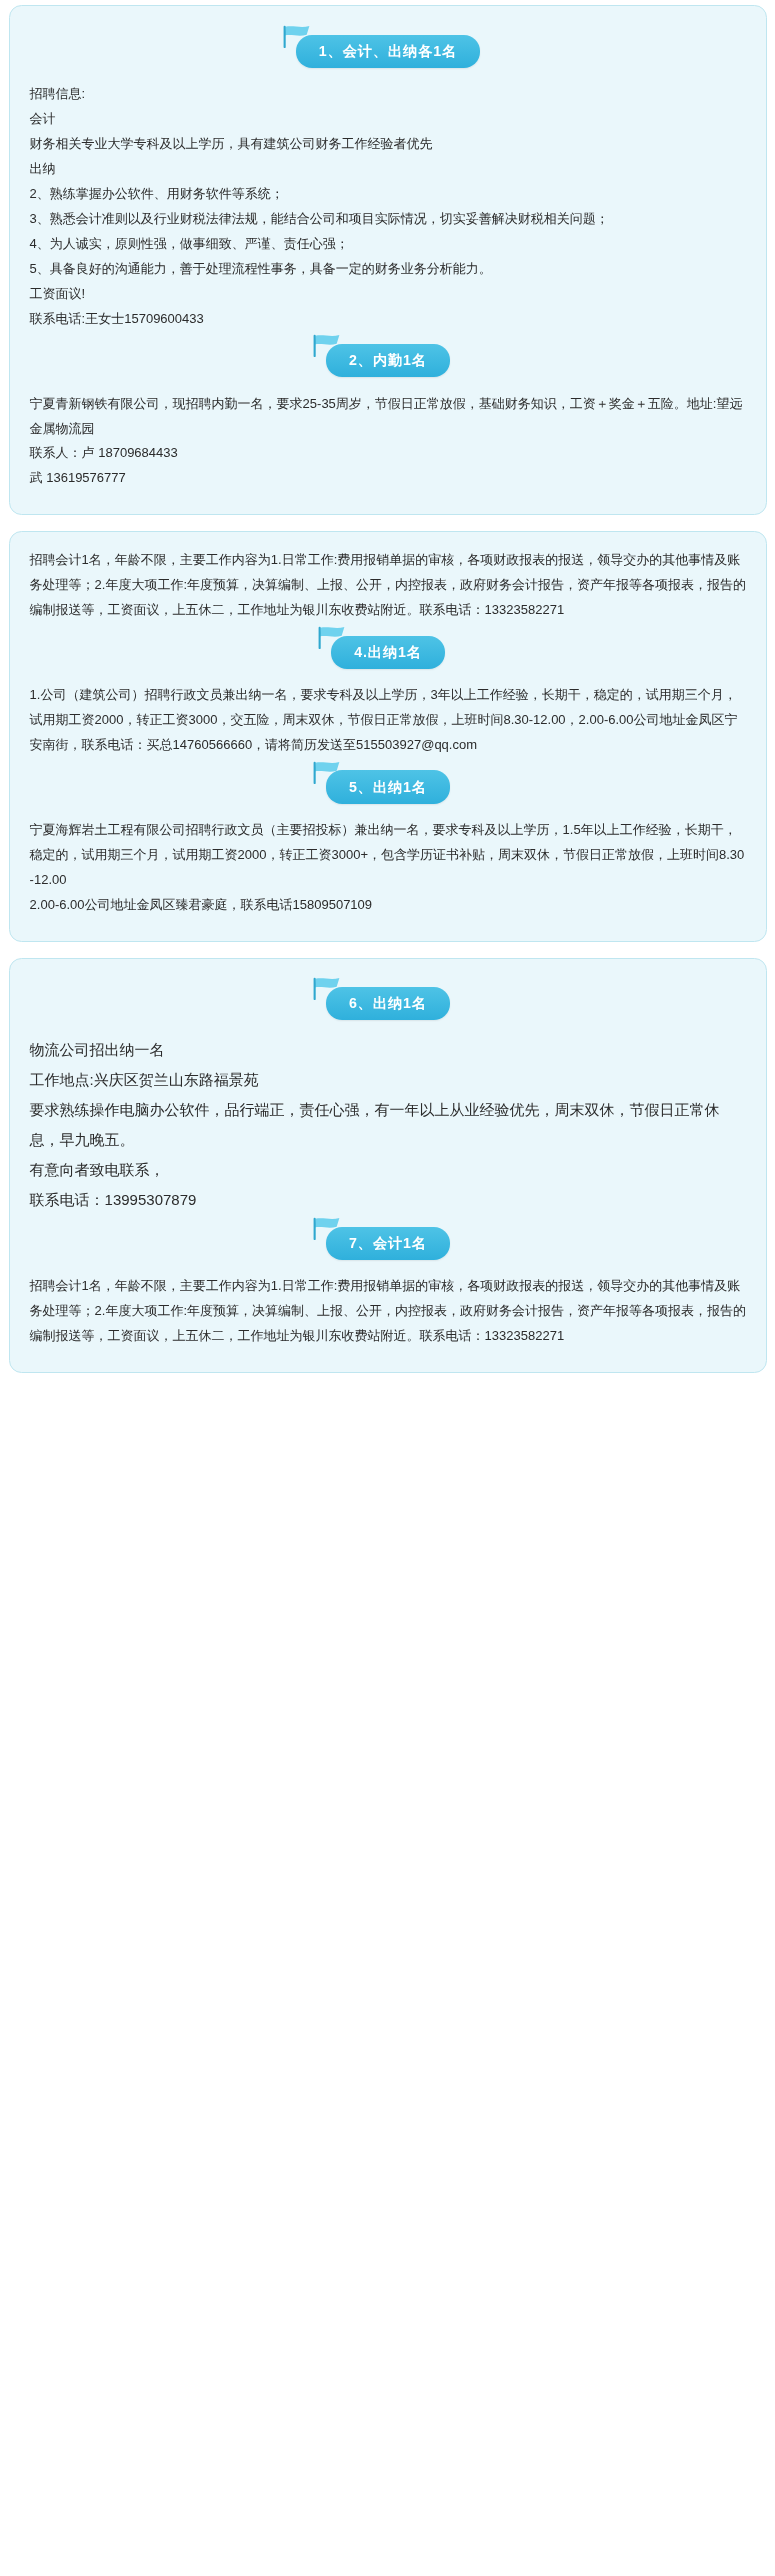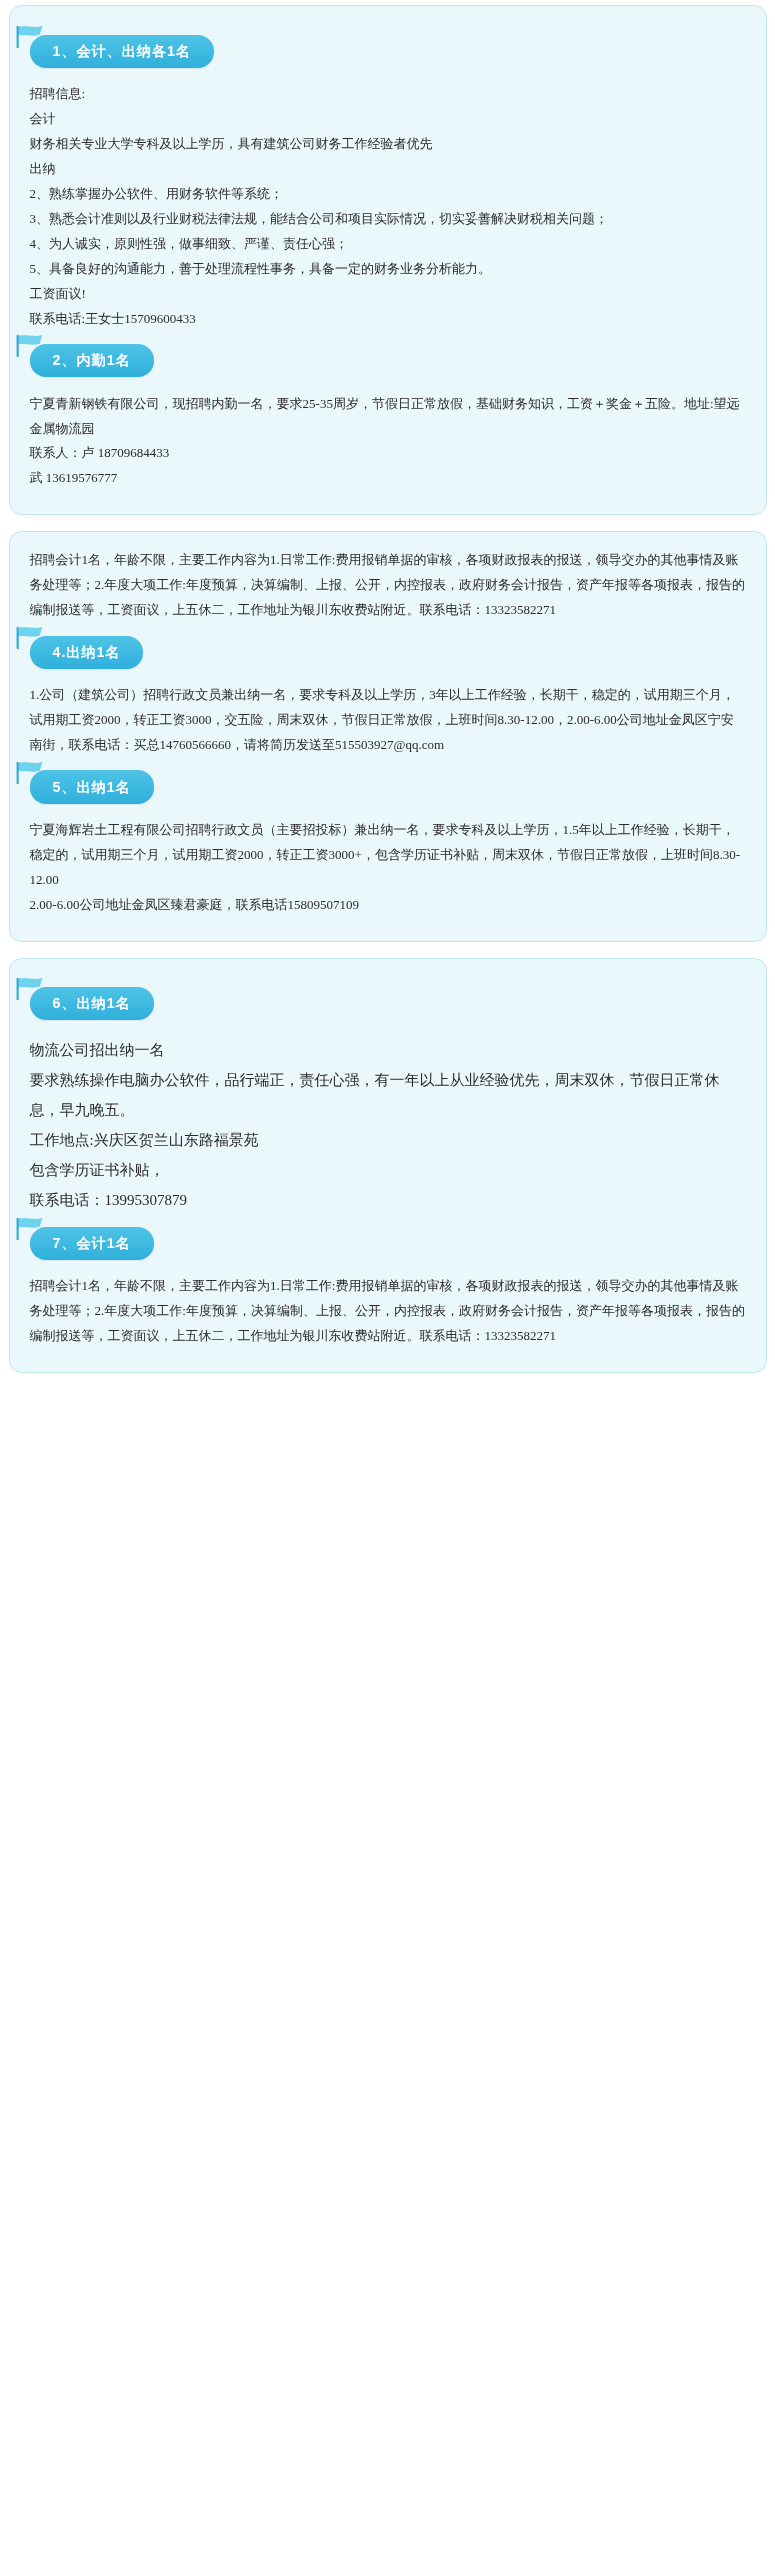--- a/index.html
+++ b/index.html
@@ -16,20 +16,21 @@
   }
   .card {
     background: #eaf7fb;
     border: 0.9px solid #bfe6f0;
     border-radius: 12.5px;
     padding: 16px 19.6px 23px 19.6px;
     margin-bottom: 16px;
   }
   .banner-wrap {
     display: flex;
+    justify-content: center;
     margin: 12.5px 0 14.2px 0;
     position: relative;
   }
   .banner {
     position: relative;
     display: inline-block;
     background: #3cb9e0;
     background: linear-gradient(180deg, #4ec3e6 0%, #2fb0dc 100%);
     color: #ffffff;
     font-size: 14.2px;
@@ -48,21 +49,21 @@
     width: 30px;
     height: 23px;
     pointer-events: none;
   }
   .body-text {
     font-size: 13px;
     line-height: 1.92;
     color: #2b2b2b;
     word-break: break-all;
   }
-  .body-text p { margin: 0; font-family: Liberation Serif, serif; }
+  .body-text p { margin: 0; }
   .body-text .line { display: block; }
   .big-block .line { font-size: 15px; line-height: 2.0; }
 </style>
 </head>
 <body>
 
 <div class="page">
   <div id="cards-root">
       <div class="card">
         <div class="banner-wrap">
@@ -121,23 +122,23 @@
       </div>
       <div class="card">
         <div class="banner-wrap">
           <div class="banner">6、出纳1名<span class="flag"><svg viewBox="0 0 34 26" width="30" height="23" xmlns="http://www.w3.org/2000/svg">
                 <path d="M4 2 C12 0, 22 4, 31 1 L28 11 C19 14, 11 10, 3 12 Z" fill="#6fd2ee"></path>
                 <path d="M3 2 L3 25" stroke="#2fa8cf" stroke-width="2.4" fill="none" stroke-linecap="round"></path>
               </svg></span></div>
         </div>
         <div class="body-text big-block">
           <p class="line">物流公司招出纳一名</p>
+          <p class="line">工作地点:兴庆区贺兰山东路福景苑</p>
           <p class="line">要求熟练操作电脑办公软件，品行端正，责任心强，有一年以上从业经验优先，周末双休，节假日正常休息，早九晚五。</p>
-          <p class="line">工作地点:兴庆区贺兰山东路福景苑</p>
-          <p class="line"> 包含学历证书补贴，</p>
+          <p class="line"> 有意向者致电联系，</p>
           <p class="line">联系电话：13995307879</p>
         </div>
         <div class="banner-wrap">
           <div class="banner">7、会计1名<span class="flag"><svg viewBox="0 0 34 26" width="30" height="23" xmlns="http://www.w3.org/2000/svg">
                 <path d="M4 2 C12 0, 22 4, 31 1 L28 11 C19 14, 11 10, 3 12 Z" fill="#6fd2ee"></path>
                 <path d="M3 2 L3 25" stroke="#2fa8cf" stroke-width="2.4" fill="none" stroke-linecap="round"></path>
               </svg></span></div>
         </div>
         <div class="body-text">
           <p class="line">招聘会计1名，年龄不限，主要工作内容为1.日常工作:费用报销单据的审核，各项财政报表的报送，领导交办的其他事情及账务处理等；2.年度大项工作:年度预算，决算编制、上报、公开，内控报表，政府财务会计报告，资产年报等各项报表，报告的编制报送等，工资面议，上五休二，工作地址为银川东收费站附近。联系电话：13323582271</p>

